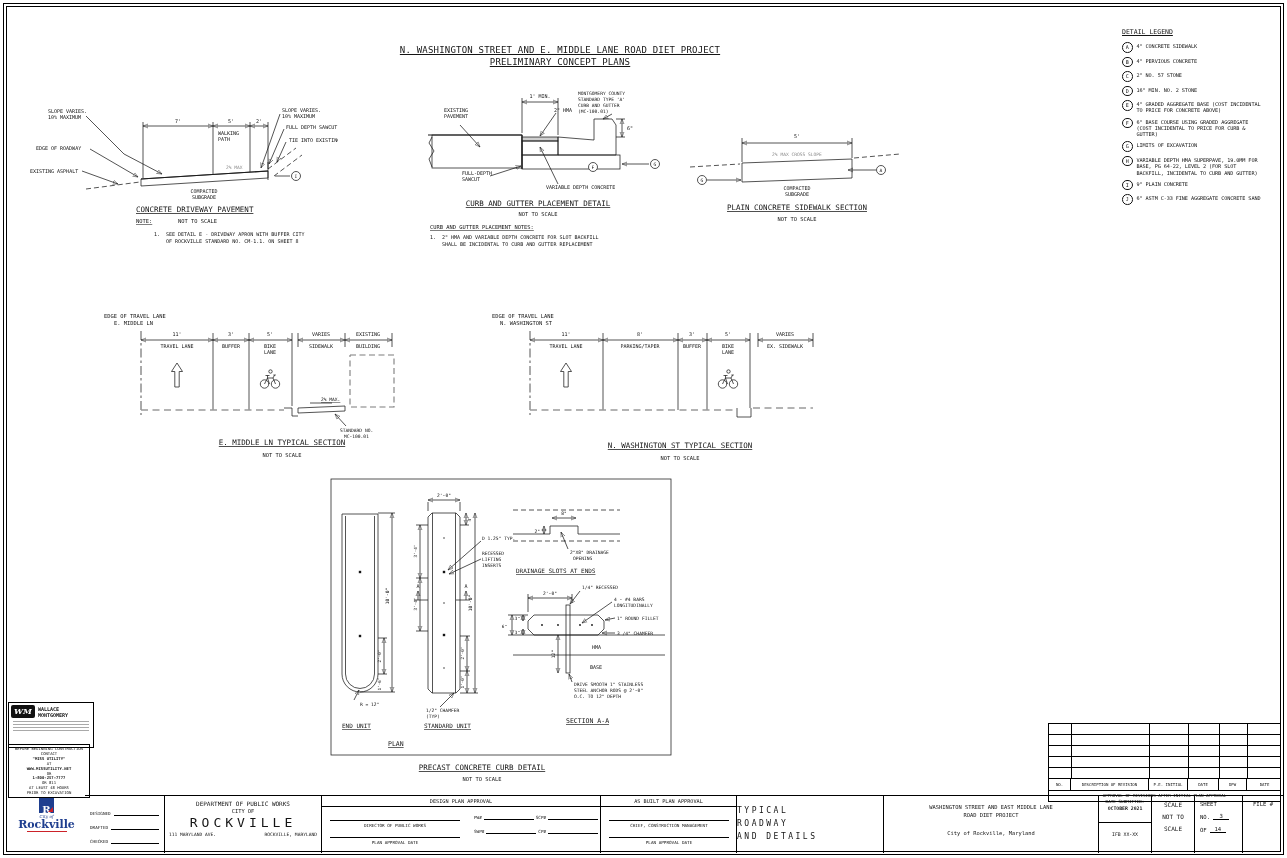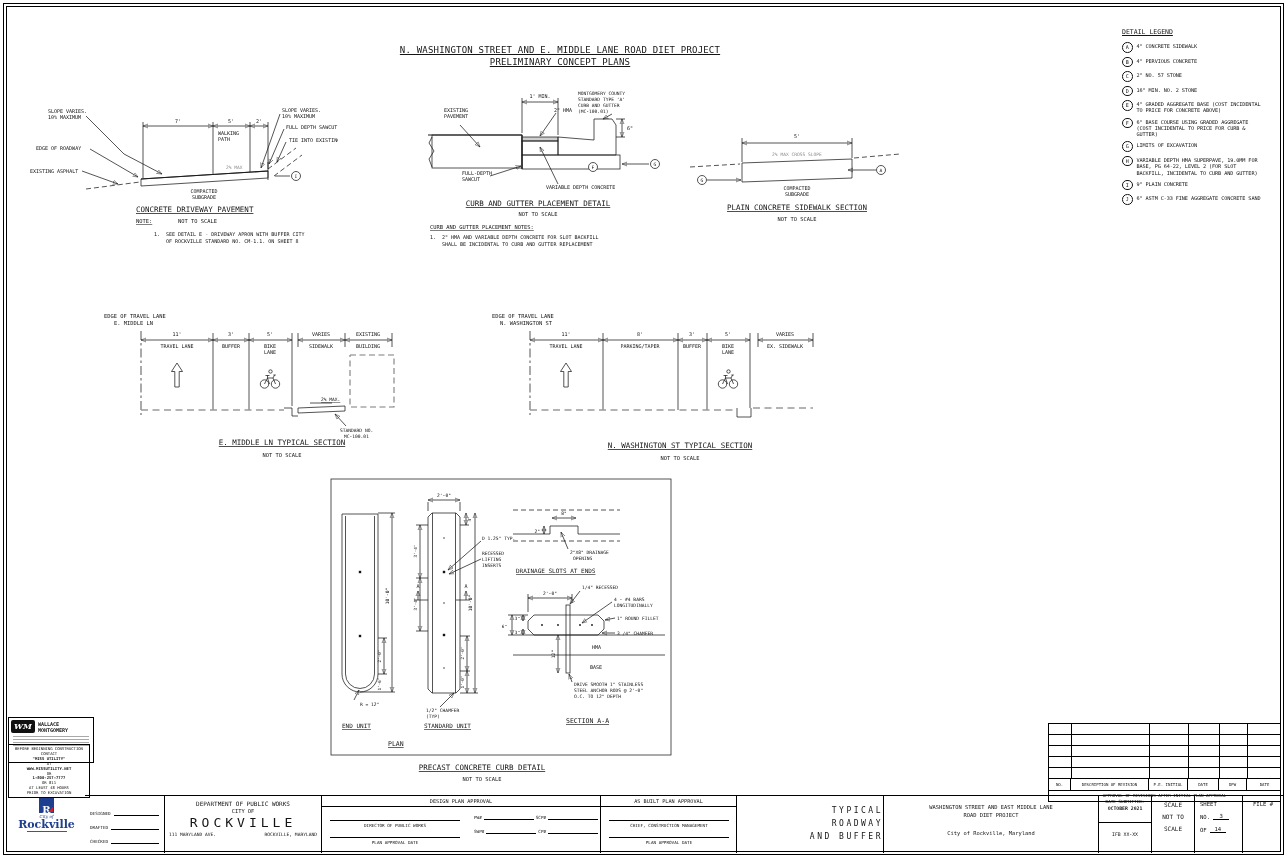--- a/index.html
+++ b/index.html
@@ -32,21 +32,21 @@
   .thk{stroke-width:1.2;}
   .dsh{stroke-dasharray:5 3;}
   .cl{stroke-dasharray:9 3 2.5 3;}
   .gnd{stroke:#9a9a9a;stroke-width:1.5;stroke-dasharray:7 4.5;}
   .bld{stroke:#7d7d7d;stroke-width:1.1;stroke-dasharray:6 3.5;}
   .mid{text-anchor:middle;} .end{text-anchor:end;}
   .f4{font-size:4.3px;} .f45{font-size:4.6px;} .f5{font-size:5px;} .f55{font-size:5.4px;}
   .f6{font-size:6px;} .f65{font-size:6.5px;} .f75{font-size:7.5px;}
 
   
-  .wm-box{left:8px;top:717px;width:80px;height:40px;border:1px solid #000;padding:2px;}
+  .wm-box{left:8px;top:702px;width:80px;height:40px;border:1px solid #000;padding:2px;}
   .wm-row{display:flex;gap:3px;align-items:center;}
   .wm-mark{width:24px;height:13px;background:#111;color:#fff;font-family:"DejaVu Serif",serif;
            font-style:italic;font-weight:bold;font-size:8px;text-align:center;line-height:13px;border-radius:2px;}
   .wm-name{font-size:5px;font-weight:bold;line-height:6px;}
   .wm-addr{margin-top:3px;}
   .wm-addr i{display:block;height:1px;background:#a9a9a9;margin:2px 2px 0 2px;}
   .mu-box{left:8px;top:744px;width:80px;height:50px;border:1px solid #000;text-align:center;
           font-size:3.9px;line-height:4.9px;padding-top:2px;}
   .rv-box{left:8px;top:796px;width:77px;height:52px;text-align:center;}
   .rv-logo{width:15px;height:15px;background:#1e3e8f;margin:2px auto 1px auto;position:relative;}
@@ -69,21 +69,21 @@
   .dept3{font-size:13px;letter-spacing:4px;margin-top:1px;}
   .addr{display:flex;justify-content:space-between;padding:2px 4px 0 4px;font-size:4.6px;}
   .c3{left:237px;width:279px;}
   .c4{left:516px;width:136px;}
   .hdr{font-size:5.2px;text-align:center;border-bottom:1px solid #000;padding:2px 0;}
   .sig{position:absolute;border-bottom:1px solid #000;}
   .siglbl{position:absolute;font-size:4.3px;text-align:center;}
   .permits{position:absolute;left:152px;top:17px;width:124px;font-size:4.3px;}
   .permits .prow{display:flex;align-items:flex-end;gap:2px;margin-bottom:7px;}
   .permits .pln{flex:1;border-bottom:1px solid #000;height:6px;}
-  .c5{left:652px;width:147px;text-align:right;font-size:8px;letter-spacing:2.5px;padding-top:8px;line-height:13px;}
+  .c5{left:652px;width:147px;text-align:left;font-size:8px;letter-spacing:2.5px;padding-top:8px;line-height:13px;}
   .c6{left:799px;width:215px;text-align:center;}
   .proj1{font-size:5.4px;margin-top:8px;} .proj2{font-size:5.4px;margin-top:2px;}
   .proj3{font-size:5.4px;margin-top:12px;}
   .c7{left:1014px;width:53px;text-align:center;}
   .c7top{height:26px;border-bottom:1px solid #000;}
   .datelbl{font-size:4.3px;padding-top:3px;} .dateval{font-size:4.8px;font-weight:bold;padding-top:2px;}
   .ifb{font-size:4.8px;padding-top:9px;}
   .c8{left:1067px;width:43px;text-align:center;font-size:6px;}
   .c8 div{margin-top:5px;}
   .c9{left:1110px;width:48px;font-size:5.6px;padding:5px 0 0 5px;}
@@ -619,21 +619,21 @@
     <div class="cell c4">
       <div class="hdr">AS BUILT PLAN APPROVAL</div>
       <div class="sig" style="left:8px;top:24px;width:120px"></div>
       <div class="siglbl" style="left:8px;top:27px;width:120px">CHIEF, CONSTRUCTION MANAGEMENT</div>
       <div class="sig" style="left:8px;top:41px;width:120px"></div>
       <div class="siglbl" style="left:8px;top:44px;width:120px">PLAN APPROVAL DATE</div>
     </div>
     <div class="cell c5">
       <div>TYPICAL</div>
       <div>ROADWAY</div>
-      <div>AND BUFFER</div>
+      <div>AND DETAILS</div>
     </div>
     <div class="cell c6">
       <div class="proj1">WASHINGTON STREET AND EAST MIDDLE LANE</div>
       <div class="proj2">ROAD DIET PROJECT</div>
       <div class="proj3">City of Rockville, Maryland</div>
     </div>
     <div class="cell c7">
       <div class="c7top">
         <div class="datelbl">DATE SUBMITTED:</div>
         <div class="dateval">OCTOBER 2021</div>

